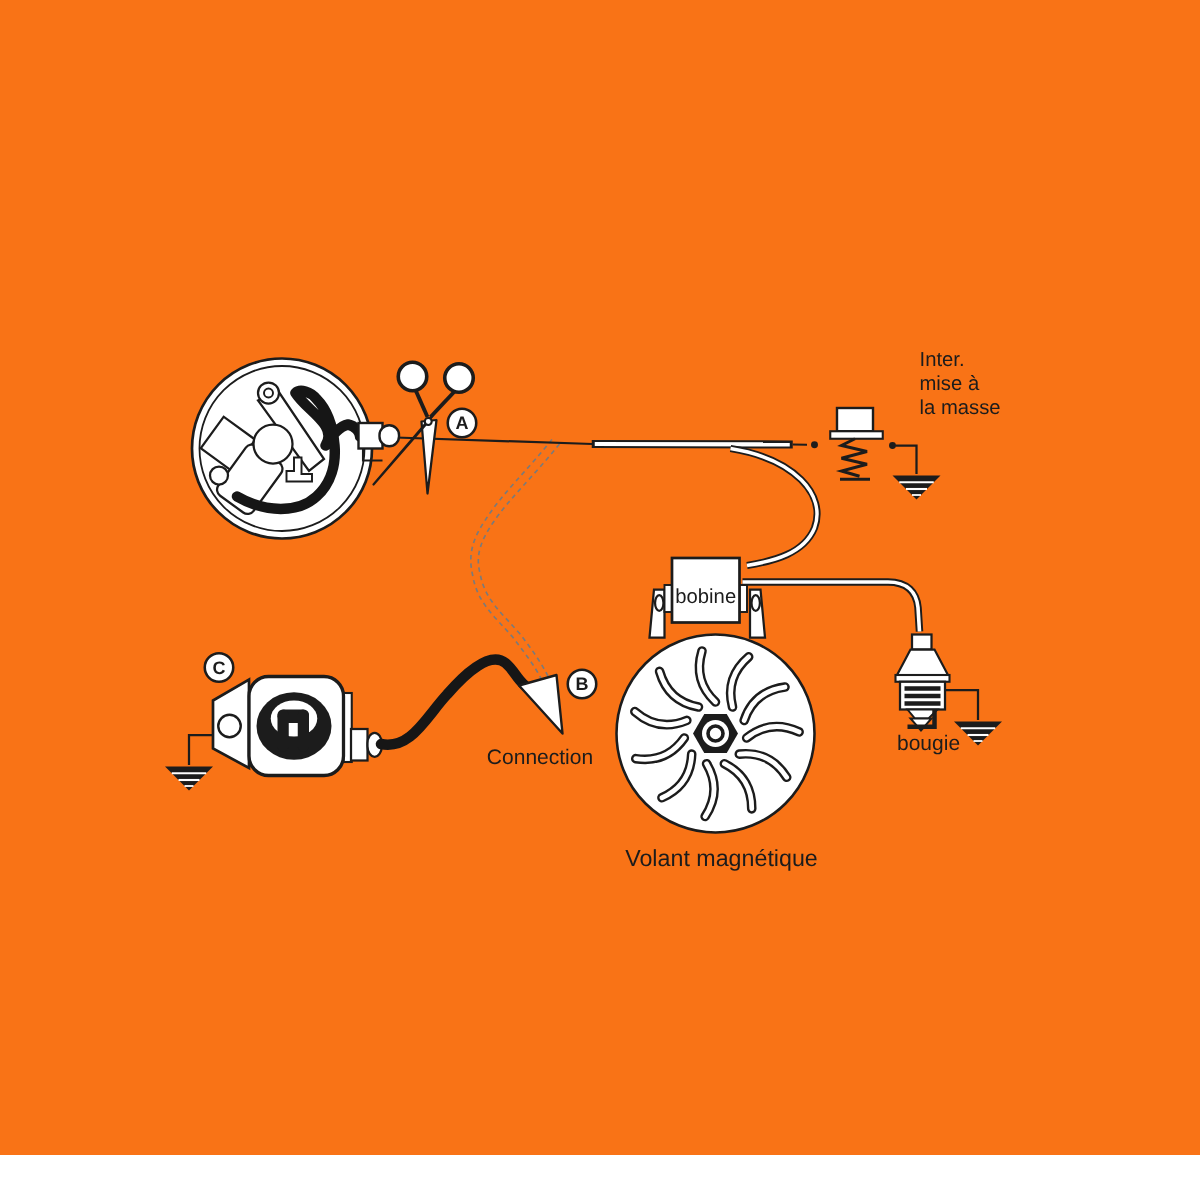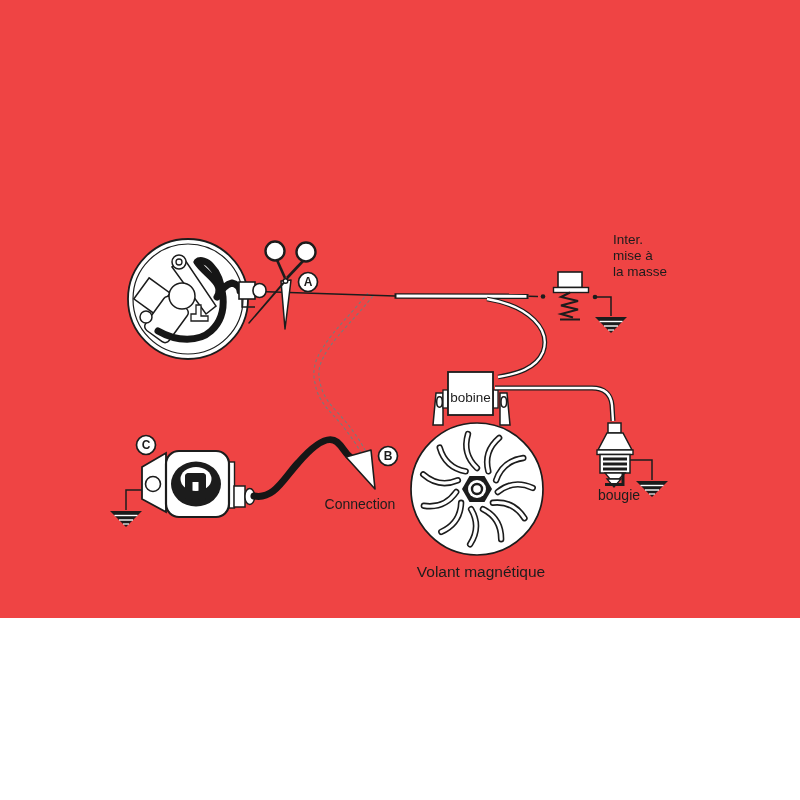--- a/index.html
+++ b/index.html
@@ -1,16 +1,16 @@
 <!DOCTYPE html>
 <html><head>
 <meta charset="utf-8">
 <style>
   html,body{margin:0;padding:0;background:#ffffff;}
-  .stage{position:relative;width:800px;height:618px;background:#ef4444;overflow:hidden;
+  .stage{position:relative;width:800px;height:770px;background:#f97316;overflow:hidden;
          font-family:"Liberation Sans", sans-serif;}
   svg{position:absolute;left:0;top:0;}
   svg text{fill:#1c1c1c;font-family:"Liberation Sans", sans-serif;}
   .lbl{font-size:14px;}
   .lbl-sm{font-size:13.5px;}
   .lbl-lg{font-size:15.5px;}
   .marker{font-size:12px;font-weight:bold;}
 </style>
 </head>
 <body>

